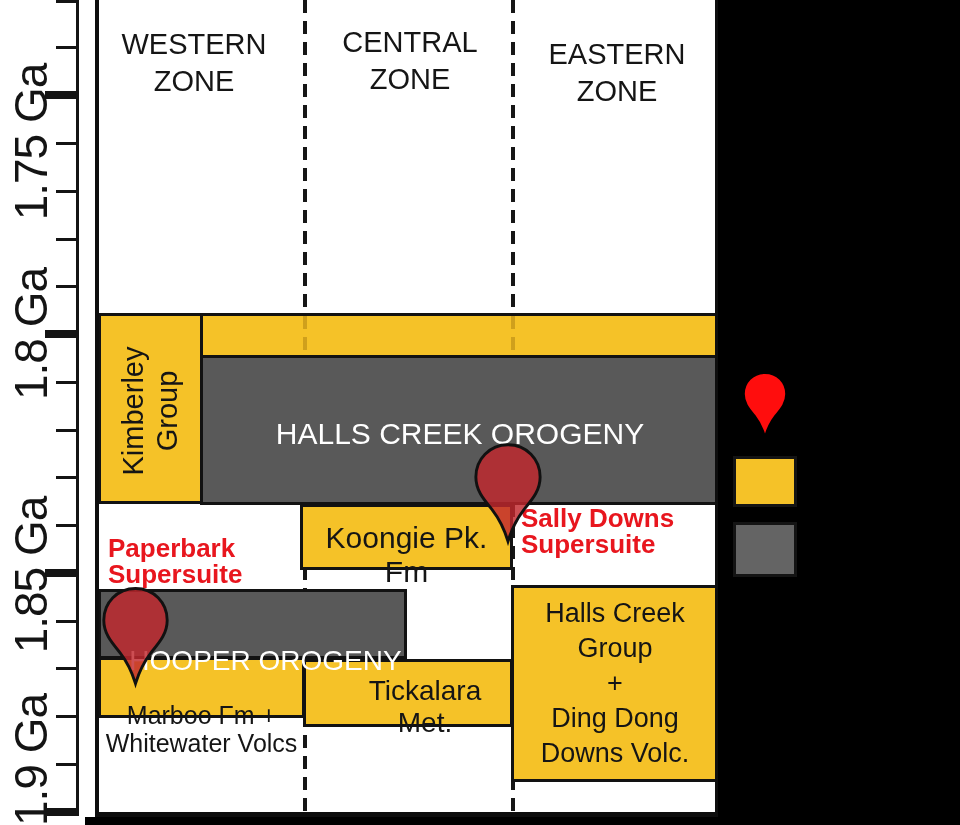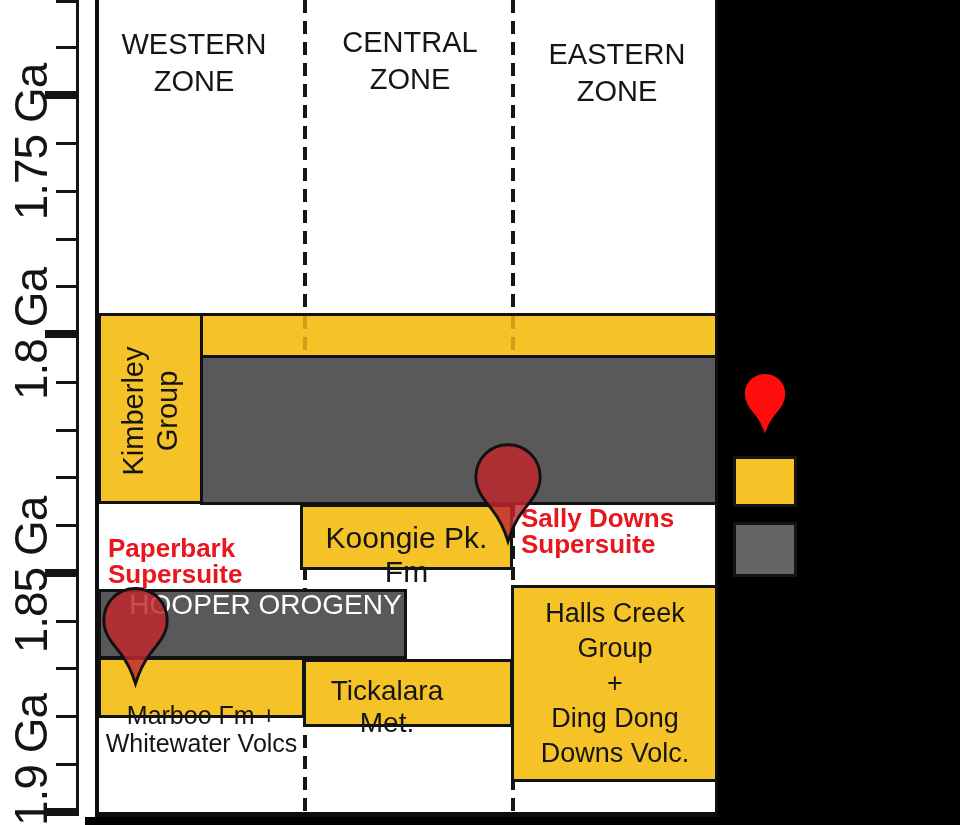--- a/index.html
+++ b/index.html
@@ -114,25 +114,26 @@
   <div class="box unit" style="left:98px;top:313px;width:105px;height:191px;"></div>
   <div class="box orogeny" style="left:200px;top:355px;width:518px;height:150px;"></div>
   <div class="box unit" style="left:300px;top:504px;width:213px;height:66px;"></div>
   <div class="box orogeny" style="left:98px;top:589px;width:309px;height:70px;"></div>
   <div class="box unit" style="left:98px;top:657px;width:207px;height:61px;"></div>
   <div class="box unit" style="left:303px;top:659px;width:210px;height:68px;"></div>
   <div class="box unit" style="left:511px;top:585px;width:208px;height:197px;"></div>
 
   <div class="lbl box-label-dark prewrap rot" style="left:50px;top:377px;width:200px;font-size:29px;line-height:34px;">Kimberley
 Group</div>
+  <div class="lbl box-label-light" style="left:210px;top:417px;width:500px;font-size:30px;">HALLS CREEK OROGENY</div>
   <div class="lbl box-label-dark" style="left:300px;top:521px;width:213px;font-size:30px;">Koongie Pk. Fm</div>
-  <div class="lbl box-label-light" style="left:105px;top:589px;width:321px;font-size:28px;">HOOPER OROGENY</div>
+  <div class="lbl box-label-light" style="left:105px;top:645px;width:321px;font-size:28px;">HOOPER OROGENY</div>
   <div class="lbl box-label-dark prewrap" style="left:98px;top:661px;width:207px;font-size:25px;line-height:28px;margin-top:40px;">Marboo Fm +
 Whitewater Volcs</div>
-  <div class="lbl box-label-dark" style="left:303px;top:675px;width:168px;font-size:28px;">Tickalara Met.</div>
+  <div class="lbl box-label-dark" style="left:303px;top:675px;width:168px;font-size:28px;padding-left:38px;">Tickalara Met.</div>
   <div class="lbl box-label-dark prewrap" style="left:513px;top:596px;width:204px;font-size:27px;line-height:35px;">Halls Creek
 Group
 +
 Ding Dong
 Downs Volc.</div>
 
   <div class="red-note prewrap" style="left:108px;top:535px;">Paperbark
 Supersuite</div>
   <div class="red-note prewrap" style="left:521px;top:505px;">Sally Downs
 Supersuite</div>

